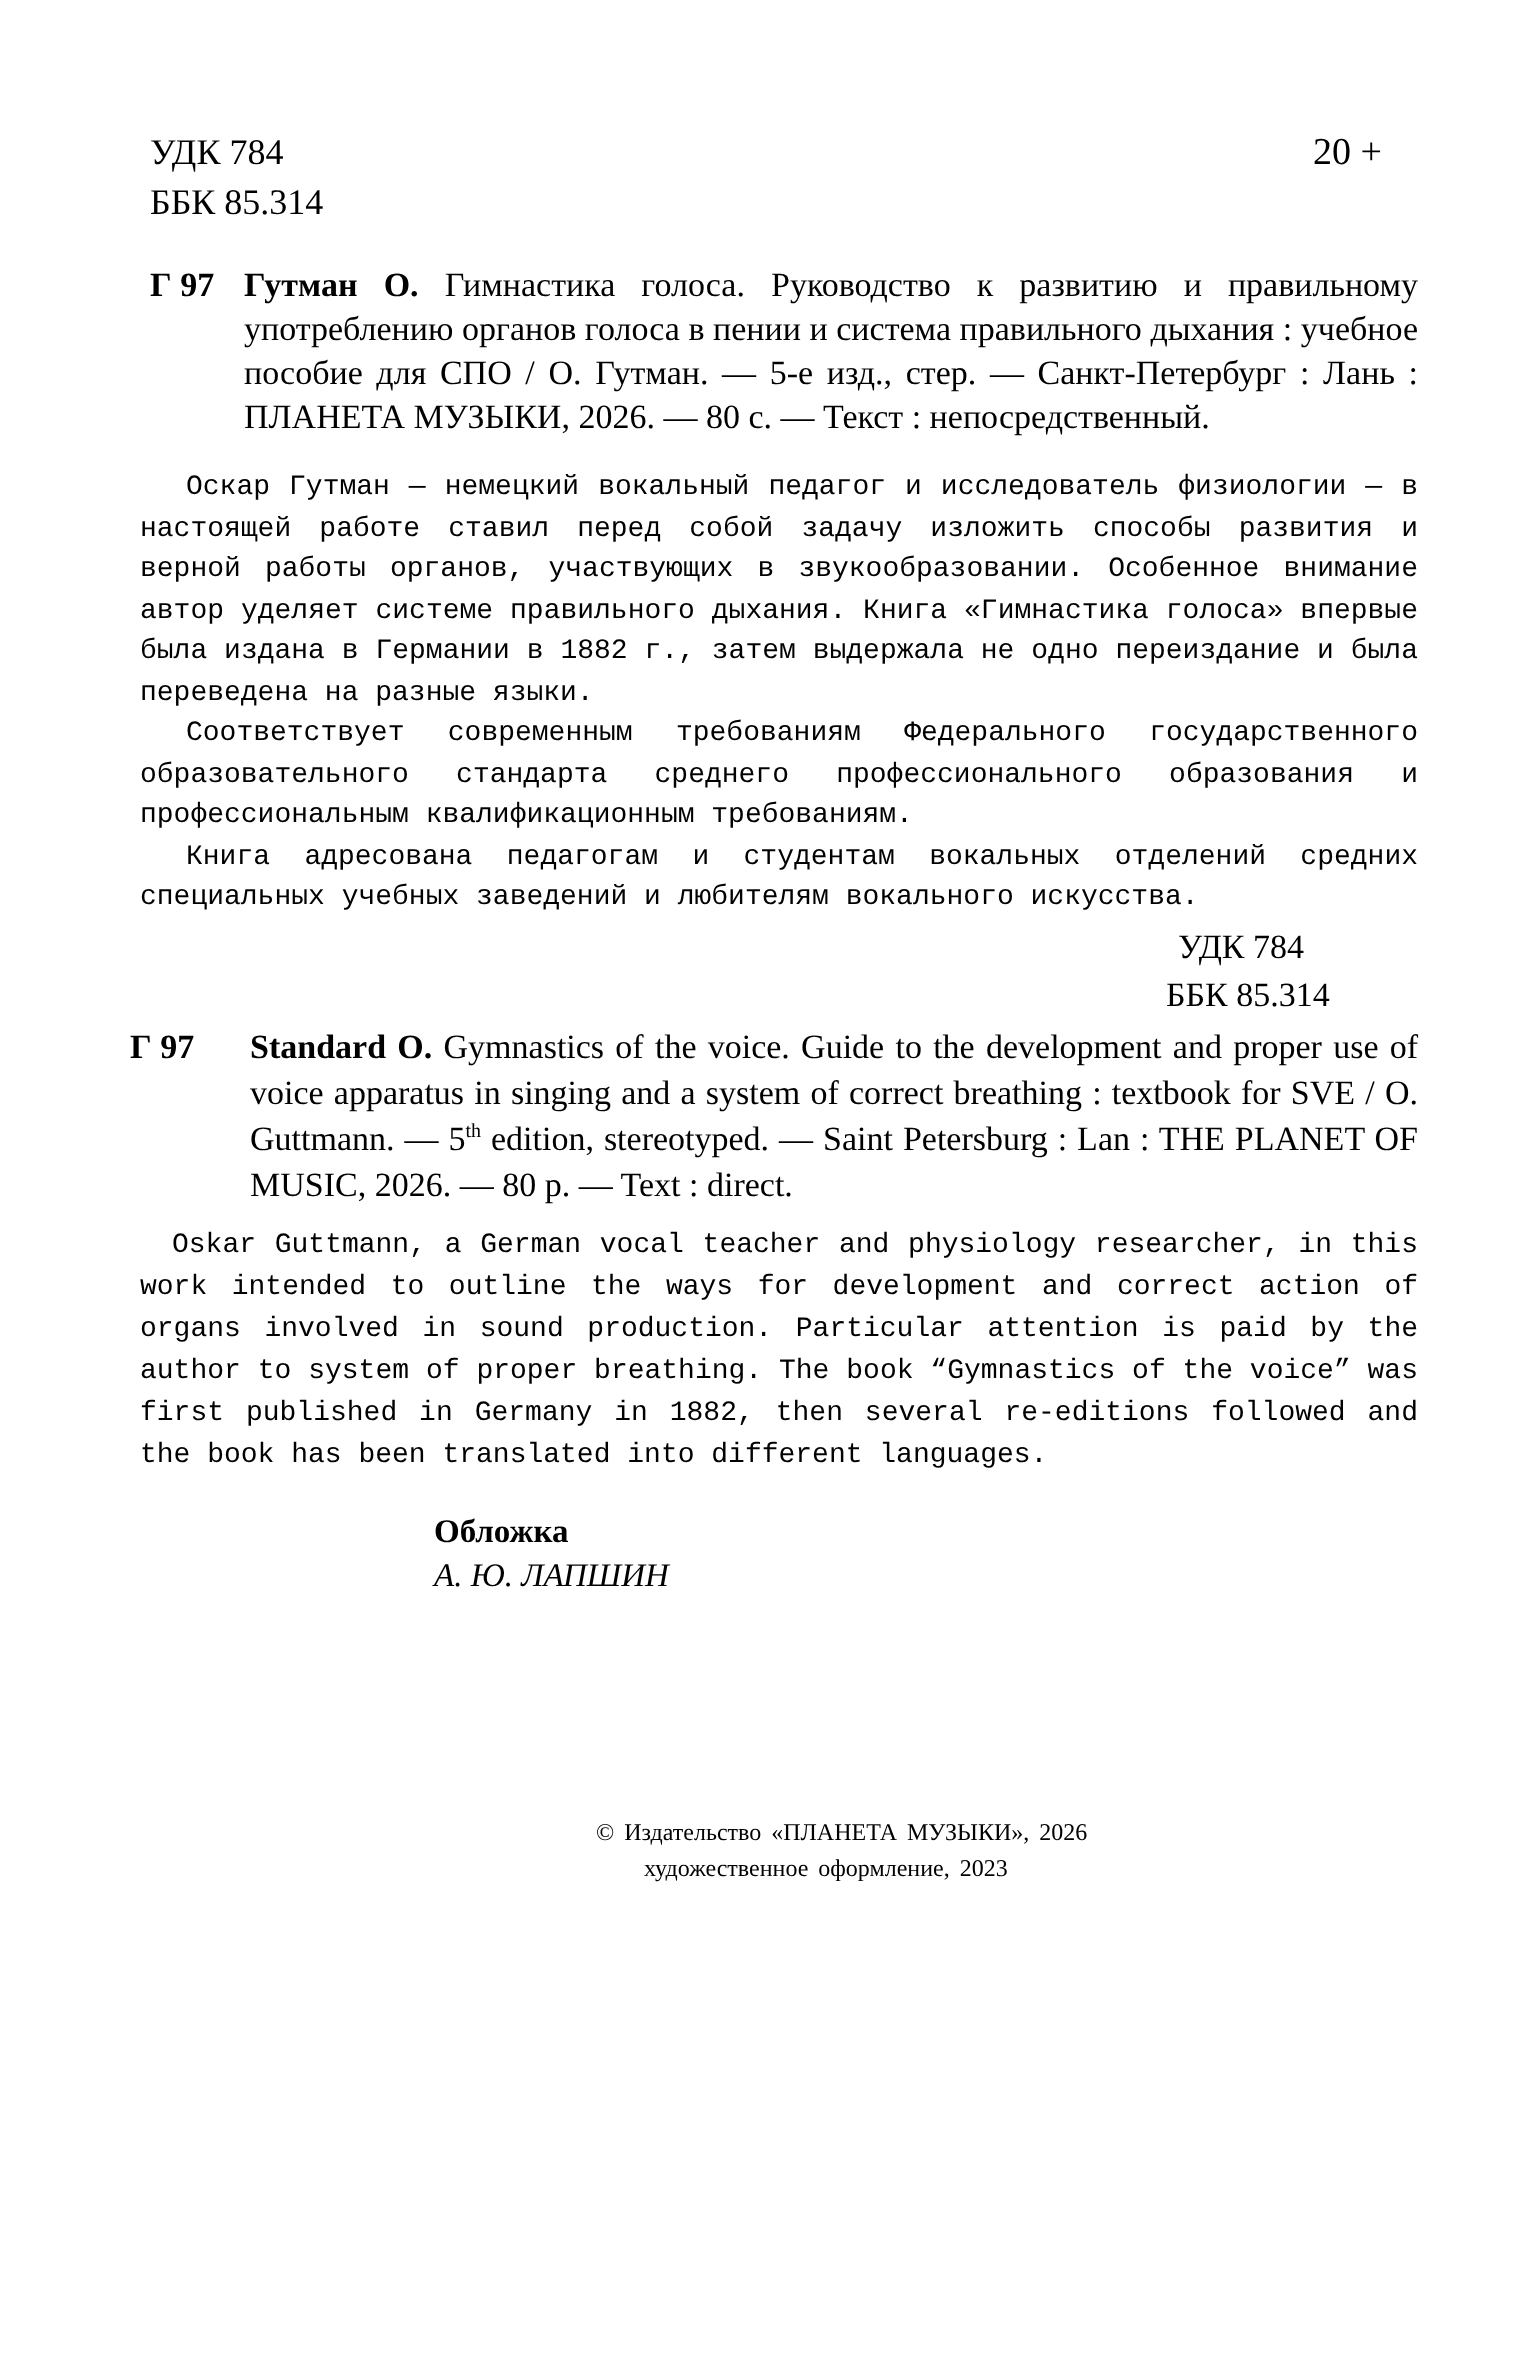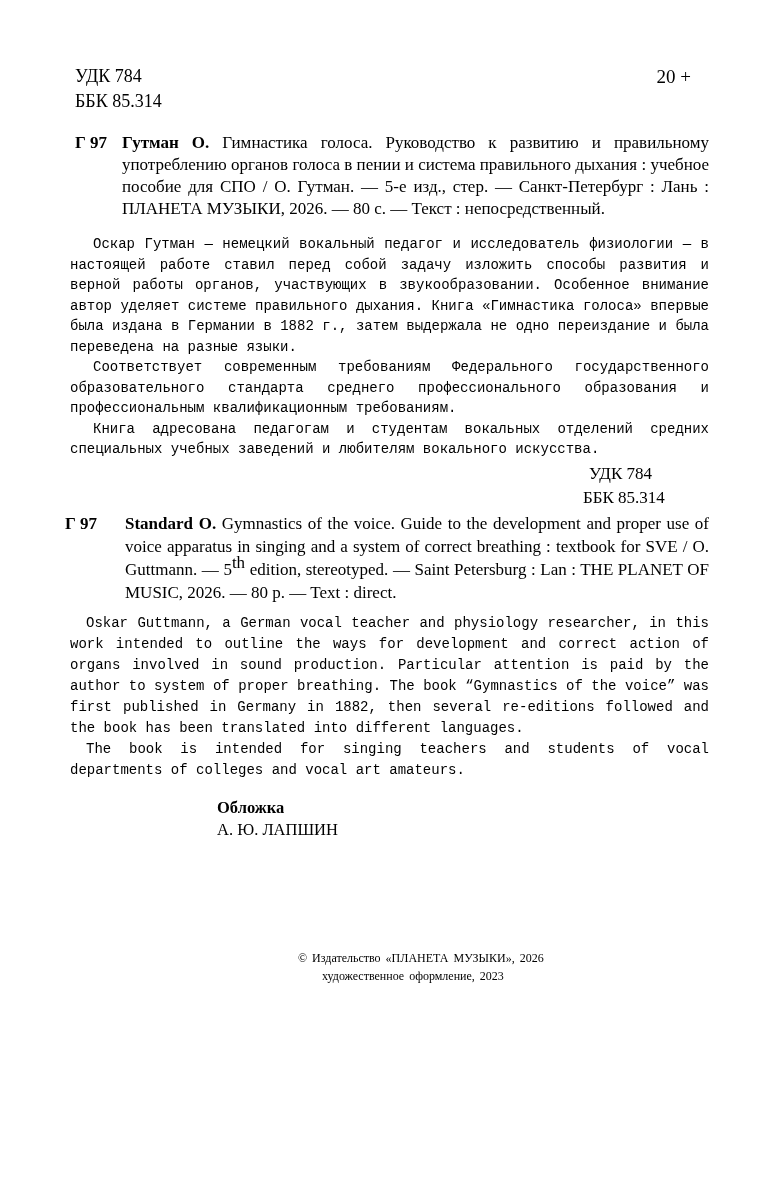--- a/index.html
+++ b/index.html
@@ -62,33 +62,33 @@
     margin-top: 2px;
     font-size: 17px;
     line-height: 24px;
     white-space: nowrap;
   }
   .mid-refs .udc { padding-left: 6px; }
 
   .record-en { margin-top: 2px; line-height: 23px; }
   .record-en .code { position: absolute; left: -5px; top: 0; font-weight: bold; }
   .record-en .body { margin-left: 55px; }
-  .record-en sup { font-size: 17px; line-height: 0; }
+  .record-en sup { font-size: 10px; line-height: 0; }
 
   .annot-en { margin-top: 9px; line-height: 21px; }
   .annot-en p { text-indent: 16px; }
 
   .cover-credit {
     margin-top: 16px;
     margin-left: 147px;
     font-size: 16.5px;
     line-height: 22px;
   }
   .cover-credit .label { font-weight: bold; }
-  .cover-credit .name { }
+  .cover-credit .name { font-style: italic; }
 
   .copyright {
     margin-top: 108px;
     margin-left: 228px;
     font-size: 12px;
     line-height: 18.5px;
     word-spacing: 2px;
   }
   .copyright .cont { padding-left: 24px; }
 </style>
@@ -129,21 +129,20 @@
     <div class="record record-en">
       <span class="code">Г 97</span>
       <div class="body">
         <span class="b">Standard O.</span>
         <span>Gymnastics of the voice. Guide to the development and proper use of voice apparatus in singing and a system of correct breathing : textbook for SVE / O. Guttmann. — 5</span><sup>th</sup><span> edition, stereotyped. — Saint Petersburg : Lan : THE PLANET OF MUSIC, 2026. — 80 p. — Text : direct.</span>
       </div>
     </div>
 
     <div class="annot annot-en">
       <p>Oskar Guttmann, a German vocal teacher and physiology researcher, in this work intended to outline the ways for development and correct action of organs involved in sound production. Particular attention is paid by the author to system of proper breathing. The book “Gymnastics of the voice” was first published in Germany in 1882, then several re-editions followed and the book has been translated into different languages.</p>
-      <p>The book is intended for singing teachers and students of vocal departments of colleges and vocal art amateurs.</p>
     </div>
 
     <div class="cover-credit">
       <div class="label">Обложка</div>
       <div class="name">А. Ю. ЛАПШИН</div>
     </div>
 
     <div class="copyright">
       <div>© Издательство «ПЛАНЕТА МУЗЫКИ», 2026</div>
       <div class="cont">художественное оформление, 2023</div>

